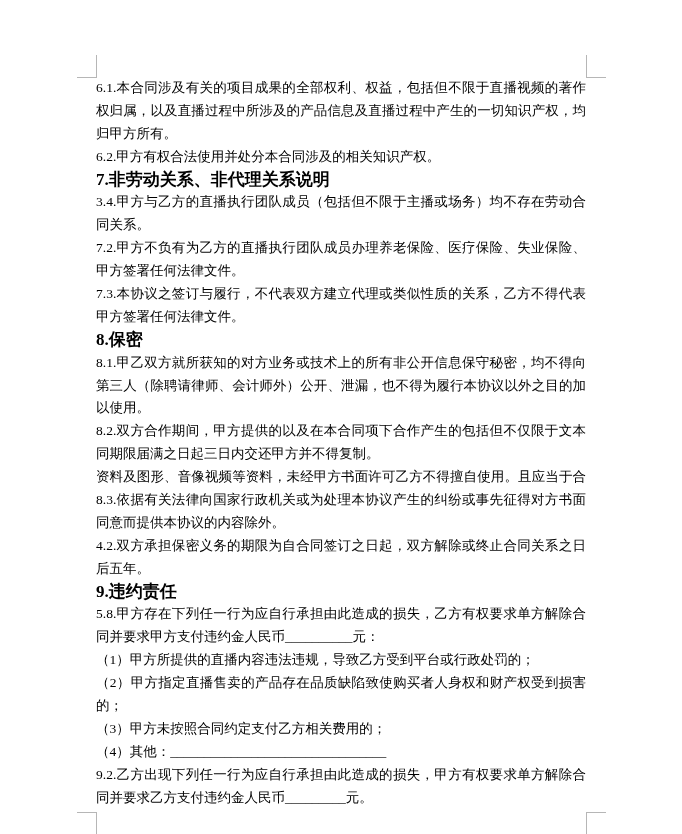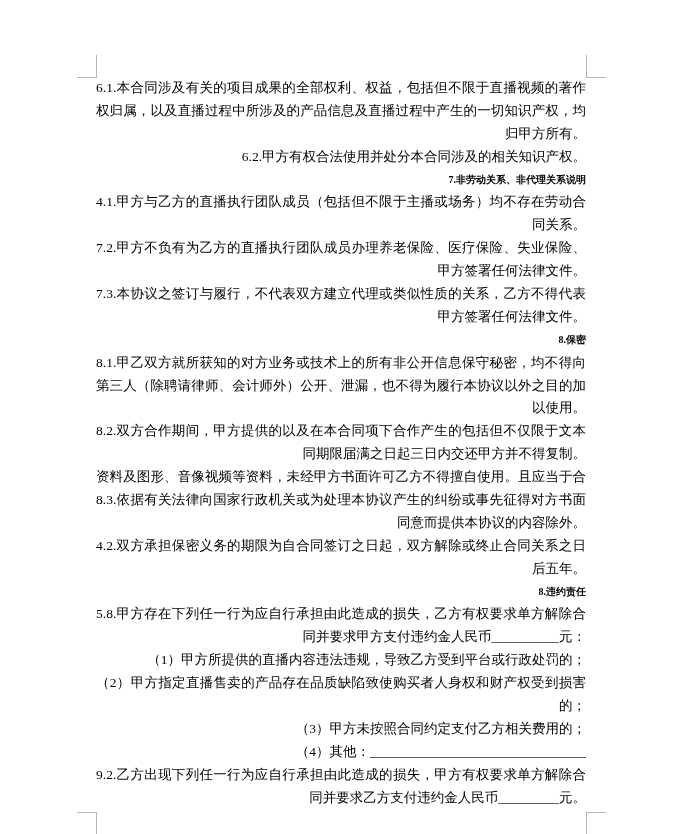--- a/index.html
+++ b/index.html
@@ -37,31 +37,30 @@
     top: 77px;
     width: 490px;
     color: #000000;
     font-size: 13.5px;
     line-height: 22.9px;
   }
   .paragraph { margin: 0; padding: 0; }
   .doc-line {
     height: 22.9px;
     white-space: nowrap;
-    text-align: right;
+    text-align: left;
   }
   
   .doc-line.fill {
     text-align: justify;
     text-align-last: justify;
   }
   .paragraph.heading .doc-line {
     font-weight: bold;
-    font-size: 10px;
-    margin-left: 44px;
+    font-size: 17px;
   }
 </style>
 </head>
 <body>
 
 <div class="page">
   <div class="crop-mark tl"></div>
   <div class="crop-mark tr"></div>
   <div class="crop-mark bl"></div>
   <div class="crop-mark br"></div>
@@ -71,21 +70,21 @@
         <div class="doc-line fill">权归属，以及直播过程中所涉及的产品信息及直播过程中产生的一切知识产权，均</div>
         <div class="doc-line">归甲方所有。</div>
       </div>
       <div class="paragraph body">
         <div class="doc-line">6.2.甲方有权合法使用并处分本合同涉及的相关知识产权。</div>
       </div>
       <div class="paragraph heading">
         <div class="doc-line">7.非劳动关系、非代理关系说明</div>
       </div>
       <div class="paragraph body">
-        <div class="doc-line fill">4.1.甲方与乙方的直播执行团队成员（包括但不限于主播或场务）均不存在劳动合</div>
+        <div class="doc-line fill">3.4.甲方与乙方的直播执行团队成员（包括但不限于主播或场务）均不存在劳动合</div>
         <div class="doc-line">同关系。</div>
       </div>
       <div class="paragraph body">
         <div class="doc-line fill">7.2.甲方不负有为乙方的直播执行团队成员办理养老保险、医疗保险、失业保险、</div>
         <div class="doc-line">甲方签署任何法律文件。</div>
       </div>
       <div class="paragraph body">
         <div class="doc-line fill">7.3.本协议之签订与履行，不代表双方建立代理或类似性质的关系，乙方不得代表</div>
         <div class="doc-line">甲方签署任何法律文件。</div>
       </div>
@@ -104,21 +103,21 @@
       </div>
       <div class="paragraph body">
         <div class="doc-line fill">8.3.依据有关法律向国家行政机关或为处理本协议产生的纠纷或事先征得对方书面</div>
         <div class="doc-line">同意而提供本协议的内容除外。</div>
       </div>
       <div class="paragraph body">
         <div class="doc-line fill">4.2.双方承担保密义务的期限为自合同签订之日起，双方解除或终止合同关系之日</div>
         <div class="doc-line">后五年。</div>
       </div>
       <div class="paragraph heading">
-        <div class="doc-line">8.违约责任</div>
+        <div class="doc-line">9.违约责任</div>
       </div>
       <div class="paragraph body">
         <div class="doc-line fill">5.8.甲方存在下列任一行为应自行承担由此造成的损失，乙方有权要求单方解除合</div>
         <div class="doc-line">同并要求甲方支付违约金人民币__________元：</div>
       </div>
       <div class="paragraph body">
         <div class="doc-line">（1）甲方所提供的直播内容违法违规，导致乙方受到平台或行政处罚的；</div>
       </div>
       <div class="paragraph body">
         <div class="doc-line fill">（2）甲方指定直播售卖的产品存在品质缺陷致使购买者人身权和财产权受到损害</div>

